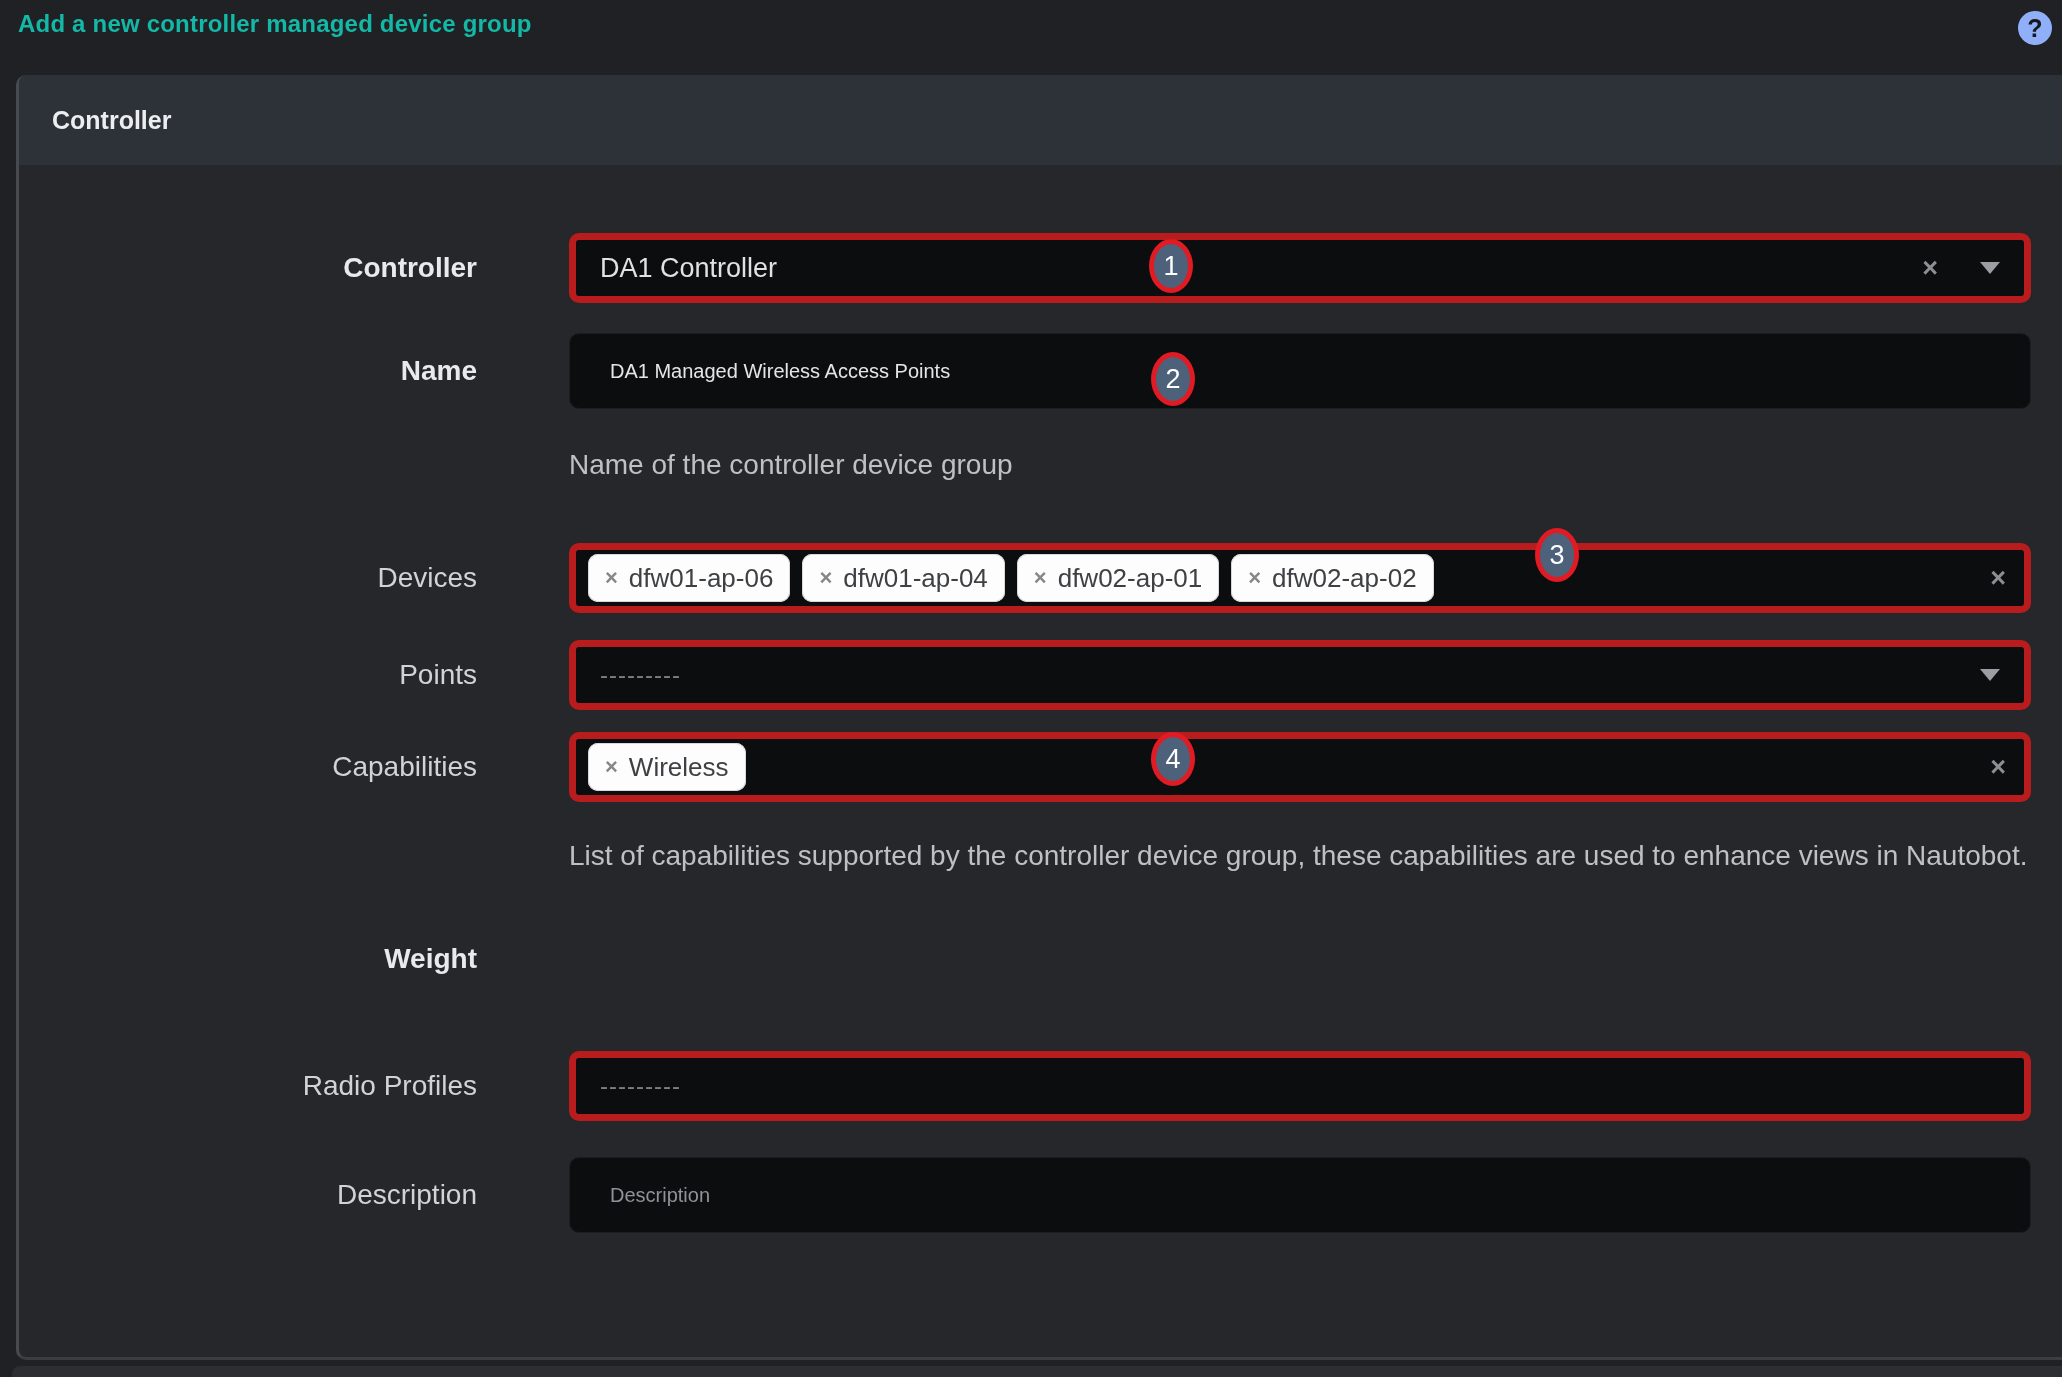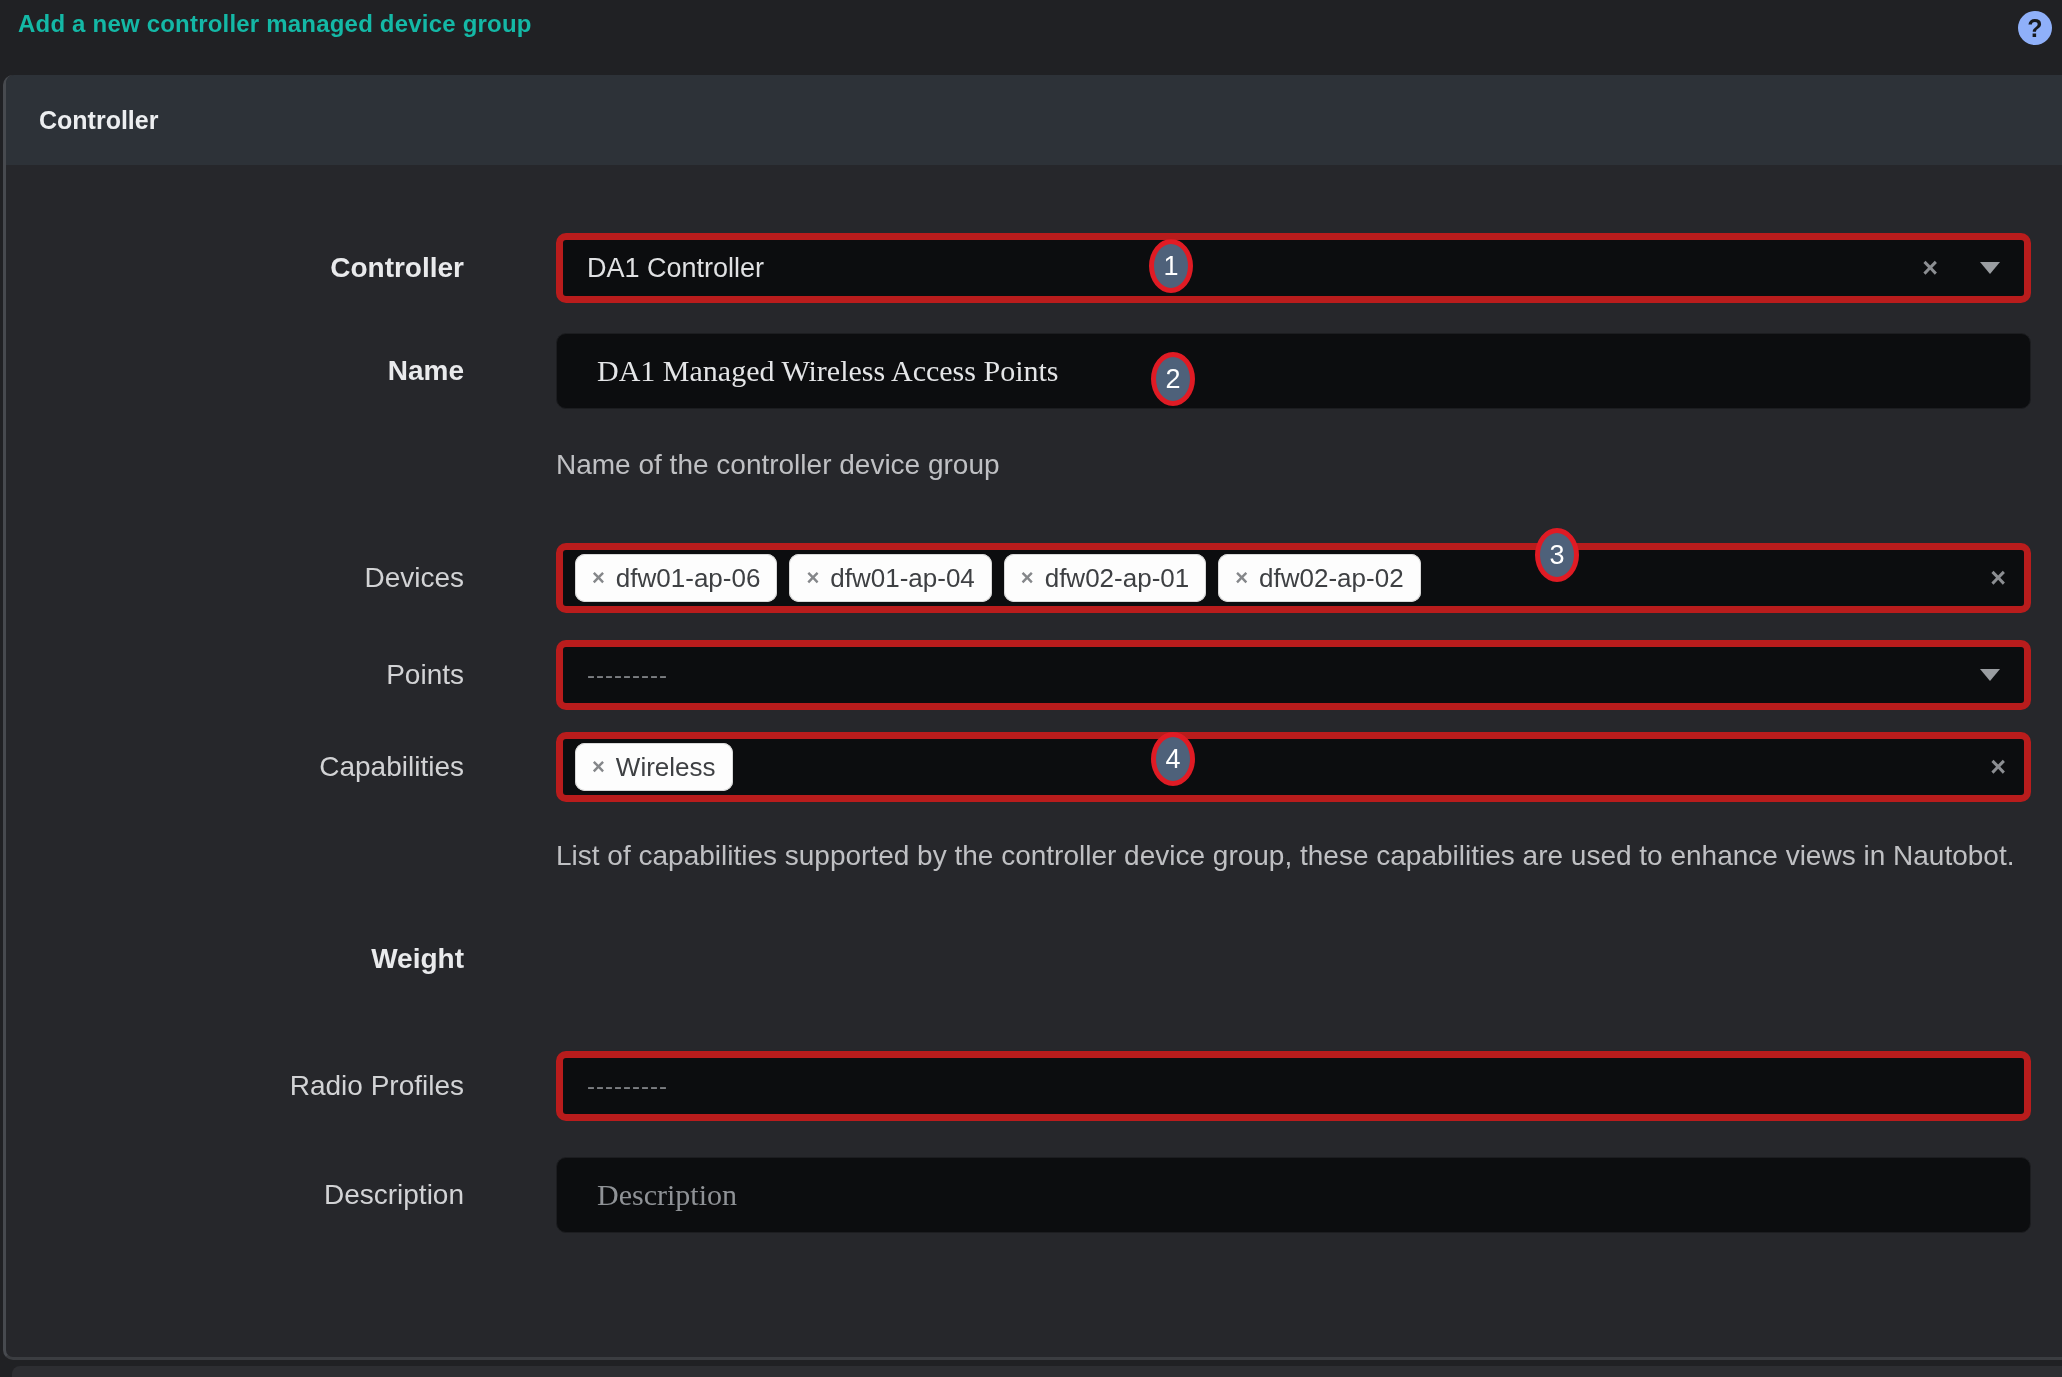--- a/index.html
+++ b/index.html
@@ -22,21 +22,21 @@
     position:absolute; top:11px; left:2018px;
     width:34px; height:34px; border-radius:50%;
     background:#8fb0f9; color:#17191d;
     font-size:25px; font-weight:bold;
     display:flex; align-items:center; justify-content:center;
     cursor:pointer;
   }
 
   
   .card {
-    position:absolute; left:3px; top:75px; right:0; height:1285px;
+    position:absolute; left:16px; top:75px; right:0; height:1285px;
     background:#26272b;
     border-left:3px solid #474a4f;
     border-bottom:3px solid #3b3d41;
     border-radius:10px 0 0 10px;
   }
   .card-header {
     height:90px; background:#2d3238;
     border-radius:8px 0 0 0;
     display:flex; align-items:center;
     padding-left:33px;
@@ -86,22 +86,22 @@
   }
   .caret.alone { margin-left:auto; }
 
   
   .input-wrap { position:relative; width:100%; }
   input.text-input {
     width:100%; height:76px;
     background:#0c0d0f;
     border:1px solid #1c1d20;
     border-radius:10px;
-    color:#e4e5e7; font-size:30px;
-    font-family:Liberation Serif, serif;
+    color:#e4e5e7; font-size:20px;
+    font-family:Liberation Sans, sans-serif;
     padding:0 60px 0 40px;
     outline:none;
   }
   input.text-input::placeholder { color:#8f9296; }
 
   
   .spinner {
     position:absolute; right:37px; top:15px;
     width:42px; height:46px;
     background:#2b2d31; border-radius:5px;

